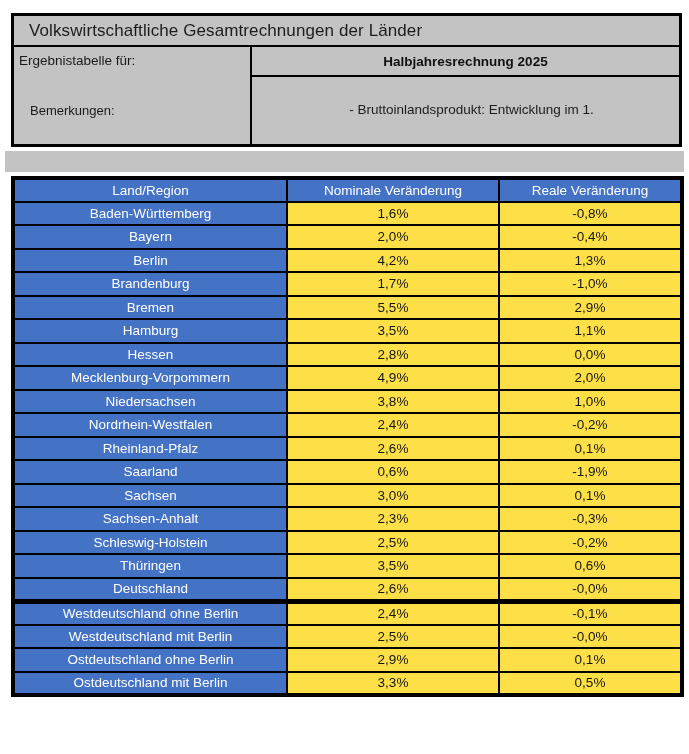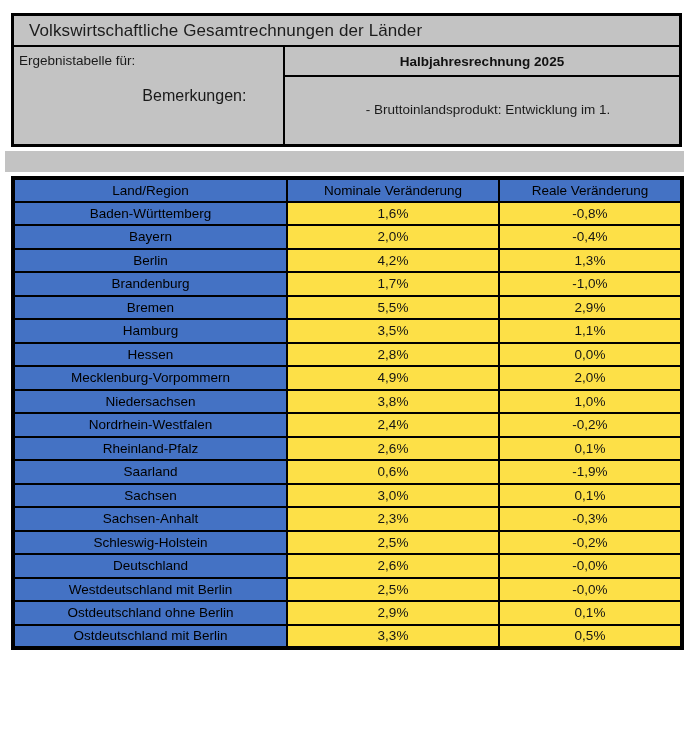--- a/index.html
+++ b/index.html
@@ -18,23 +18,23 @@
   .header-box{
     position:absolute; left:11px; top:13px; width:671px; height:134px;
     background:var(--gray); border:3px solid var(--border);
   }
   .title-row{
     height:31px; border-bottom:2px solid var(--border);
     display:flex; align-items:center; padding-left:15px;
     font-size:17px; letter-spacing:0.1px; color:#1c1c1c;
   }
   .header-body{ display:flex; height:calc(100% - 31px); }
-  .left-col{ width:269px; display:flex; flex-direction:row; }
+  .left-col{ width:236px; display:flex; flex-direction:column; }
   .lbl-top{ height:30px; padding:6px 0 0 5px; font-size:13.5px; }
-  .lbl-bottom{ flex:1; display:flex; align-items:center; padding-left:7px; font-size:16px; }
+  .lbl-bottom{ flex:1; display:flex; align-items:center; padding-left:16px; font-size:13px; }
   .right-col{ flex:1; border-left:2px solid var(--border); display:flex; flex-direction:column; }
   .value-row{
     height:30px; border-bottom:2px solid var(--border);
     display:flex; align-items:center; justify-content:center;
     font-weight:bold; font-size:13.5px; color:#111;
   }
   .remarks{
     flex:1; display:flex; flex-direction:column; align-items:center; justify-content:center;
     font-size:13.5px; line-height:1.55; text-align:center; color:#1c1c1c;margin-left:12px;
   }
@@ -51,21 +51,21 @@
     border-collapse:collapse; border:4px solid var(--border);
     table-layout:fixed;
   }
   table.data th, table.data td{
     border:2px solid var(--border);
     height:23.5px; font-size:13.5px; font-weight:normal;
     text-align:center; vertical-align:middle; padding:0 2px;
     overflow:hidden; white-space:nowrap;
   }
   table.data th, table.data td.region{
-    background:var(--accent); color:#000000;
+    background:var(--accent); color:#ffffff;
   }
   table.data td.value{ background:#fde047; color:#151515; }
   table.data tr.group-sep th, table.data tr.group-sep td{ border-top:5px solid var(--border); }
 </style>
 </head>
 <body>
 
 <div class="header-box">
   <div class="title-row">Volkswirtschaftliche Gesamtrechnungen der Länder</div>
   <div class="header-body">
@@ -167,24 +167,34 @@
         <td class="region">Sachsen-Anhalt</td>
         <td class="value">2,3%</td>
         <td class="value">-0,3%</td>
       </tr>
       <tr>
         <td class="region">Schleswig-Holstein</td>
         <td class="value">2,5%</td>
         <td class="value">-0,2%</td>
       </tr>
       <tr>
+        <td class="region">Thüringen</td>
+        <td class="value">3,5%</td>
+        <td class="value">0,6%</td>
+      </tr>
+      <tr>
         <td class="region">Deutschland</td>
         <td class="value">2,6%</td>
         <td class="value">-0,0%</td>
       </tr>
+      <tr class="group-sep">
+        <td class="region">Westdeutschland ohne Berlin</td>
+        <td class="value">2,4%</td>
+        <td class="value">-0,1%</td>
+      </tr>
       <tr>
         <td class="region">Westdeutschland mit Berlin</td>
         <td class="value">2,5%</td>
         <td class="value">-0,0%</td>
       </tr>
       <tr>
         <td class="region">Ostdeutschland ohne Berlin</td>
         <td class="value">2,9%</td>
         <td class="value">0,1%</td>
       </tr>

